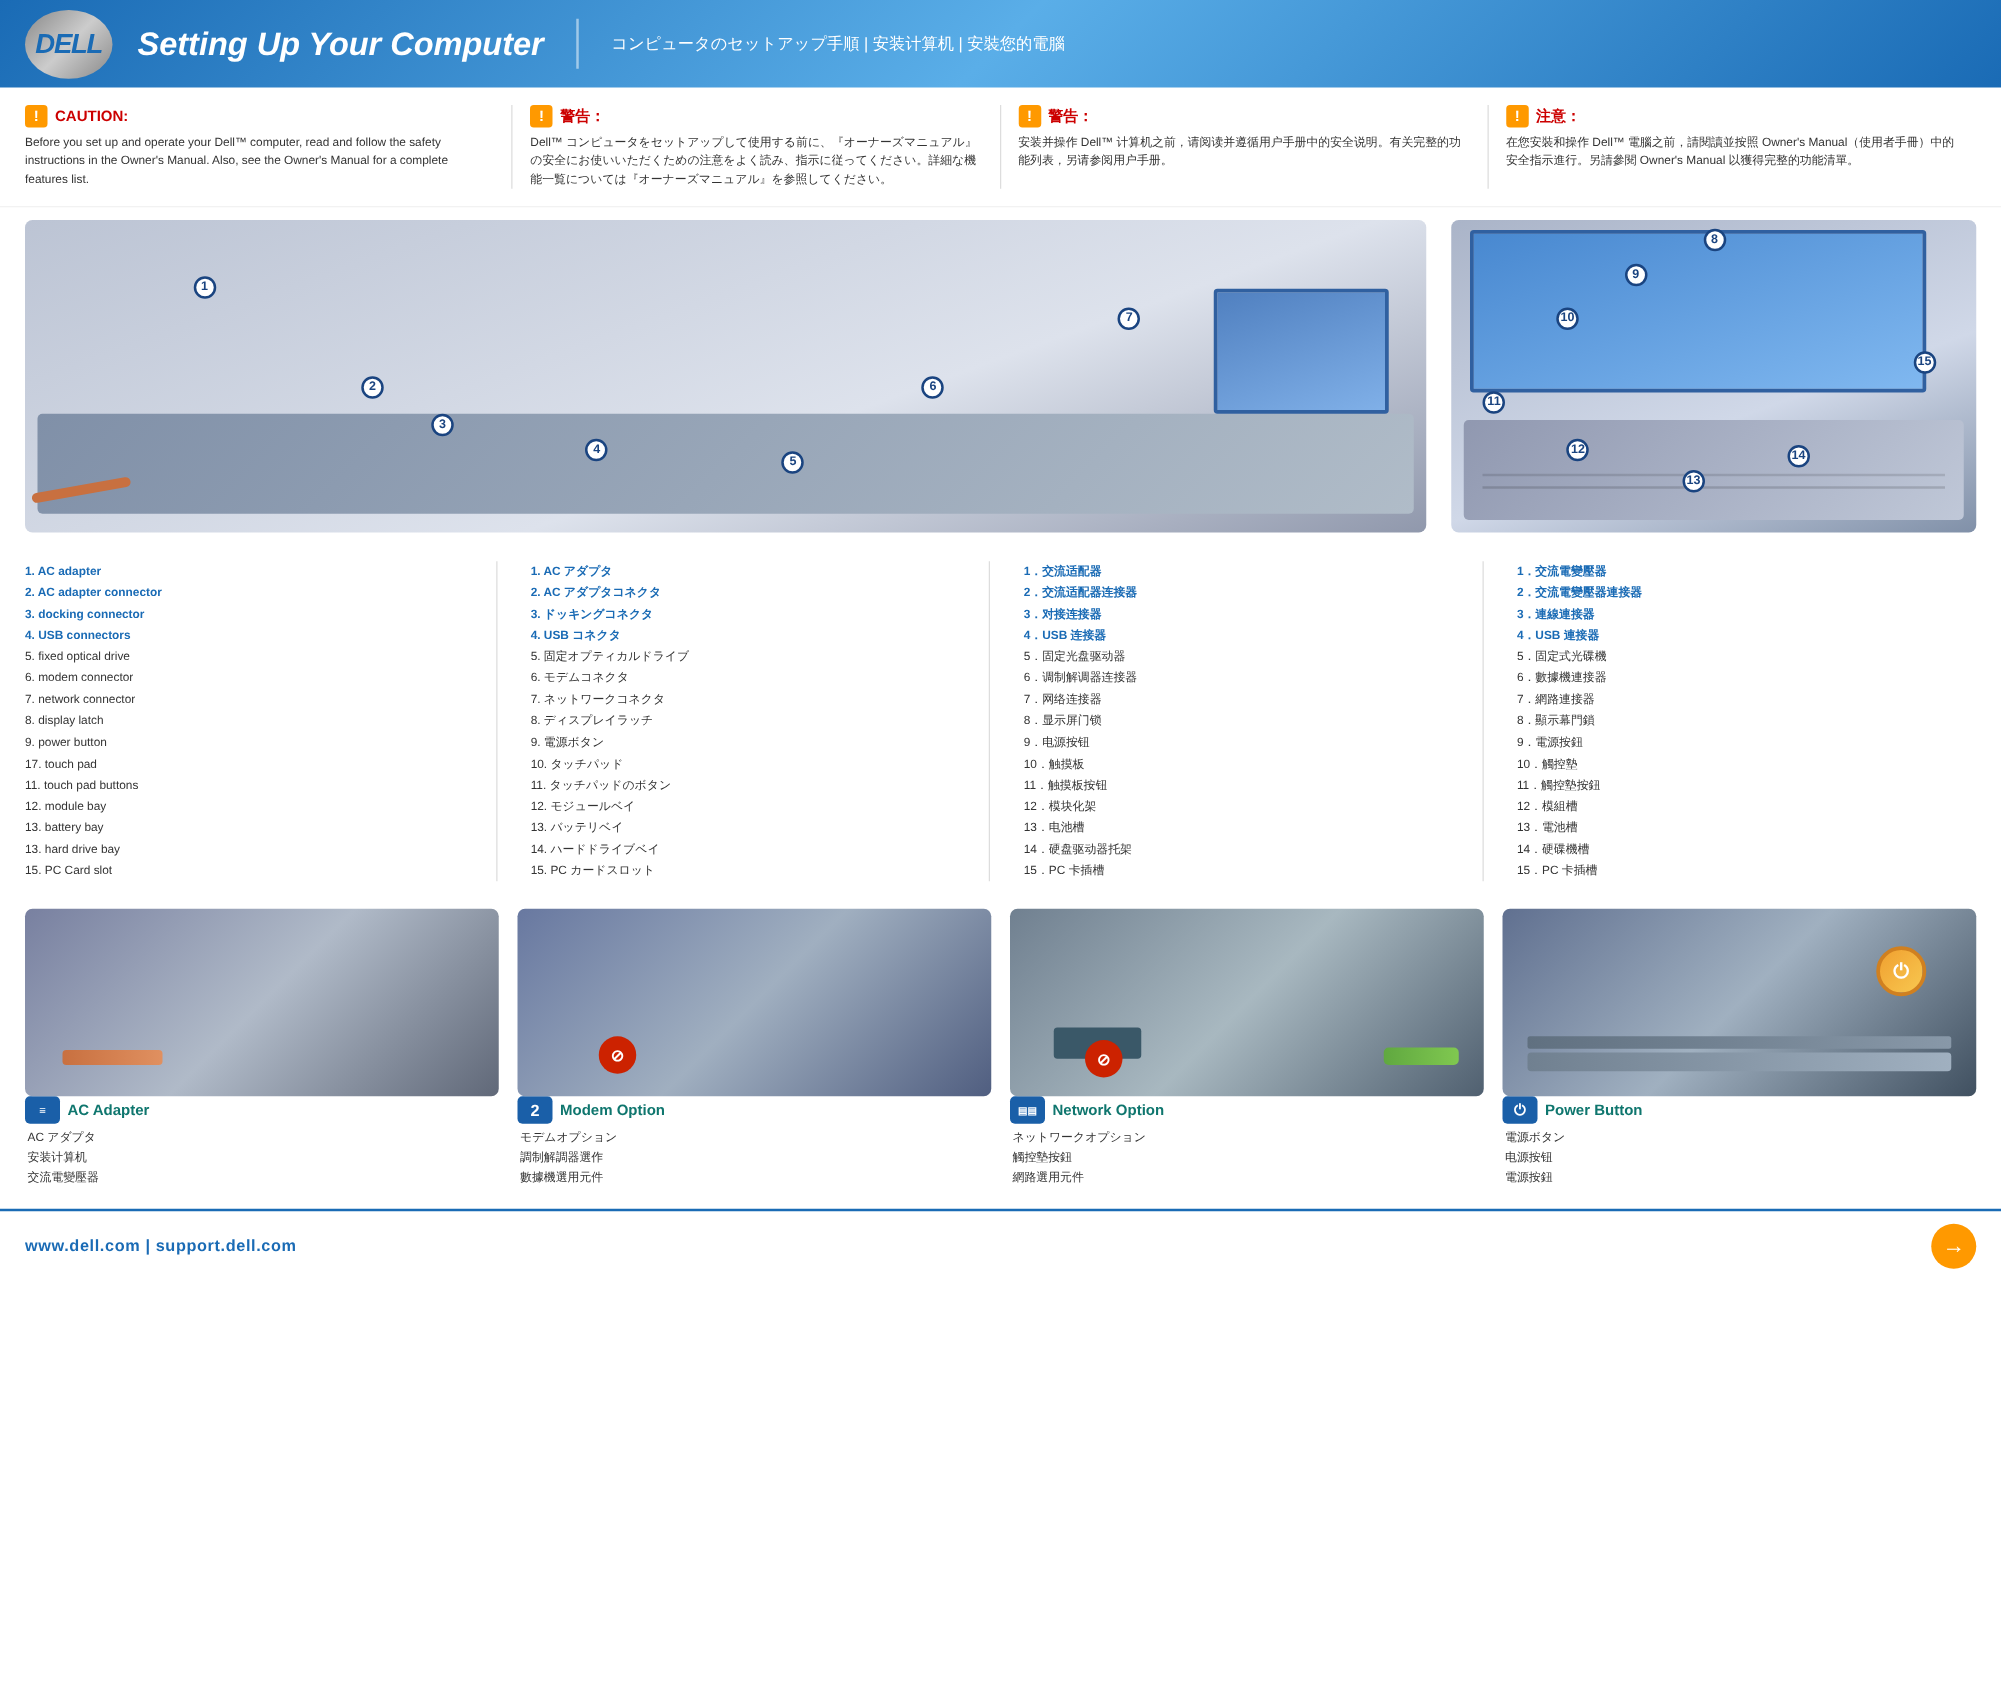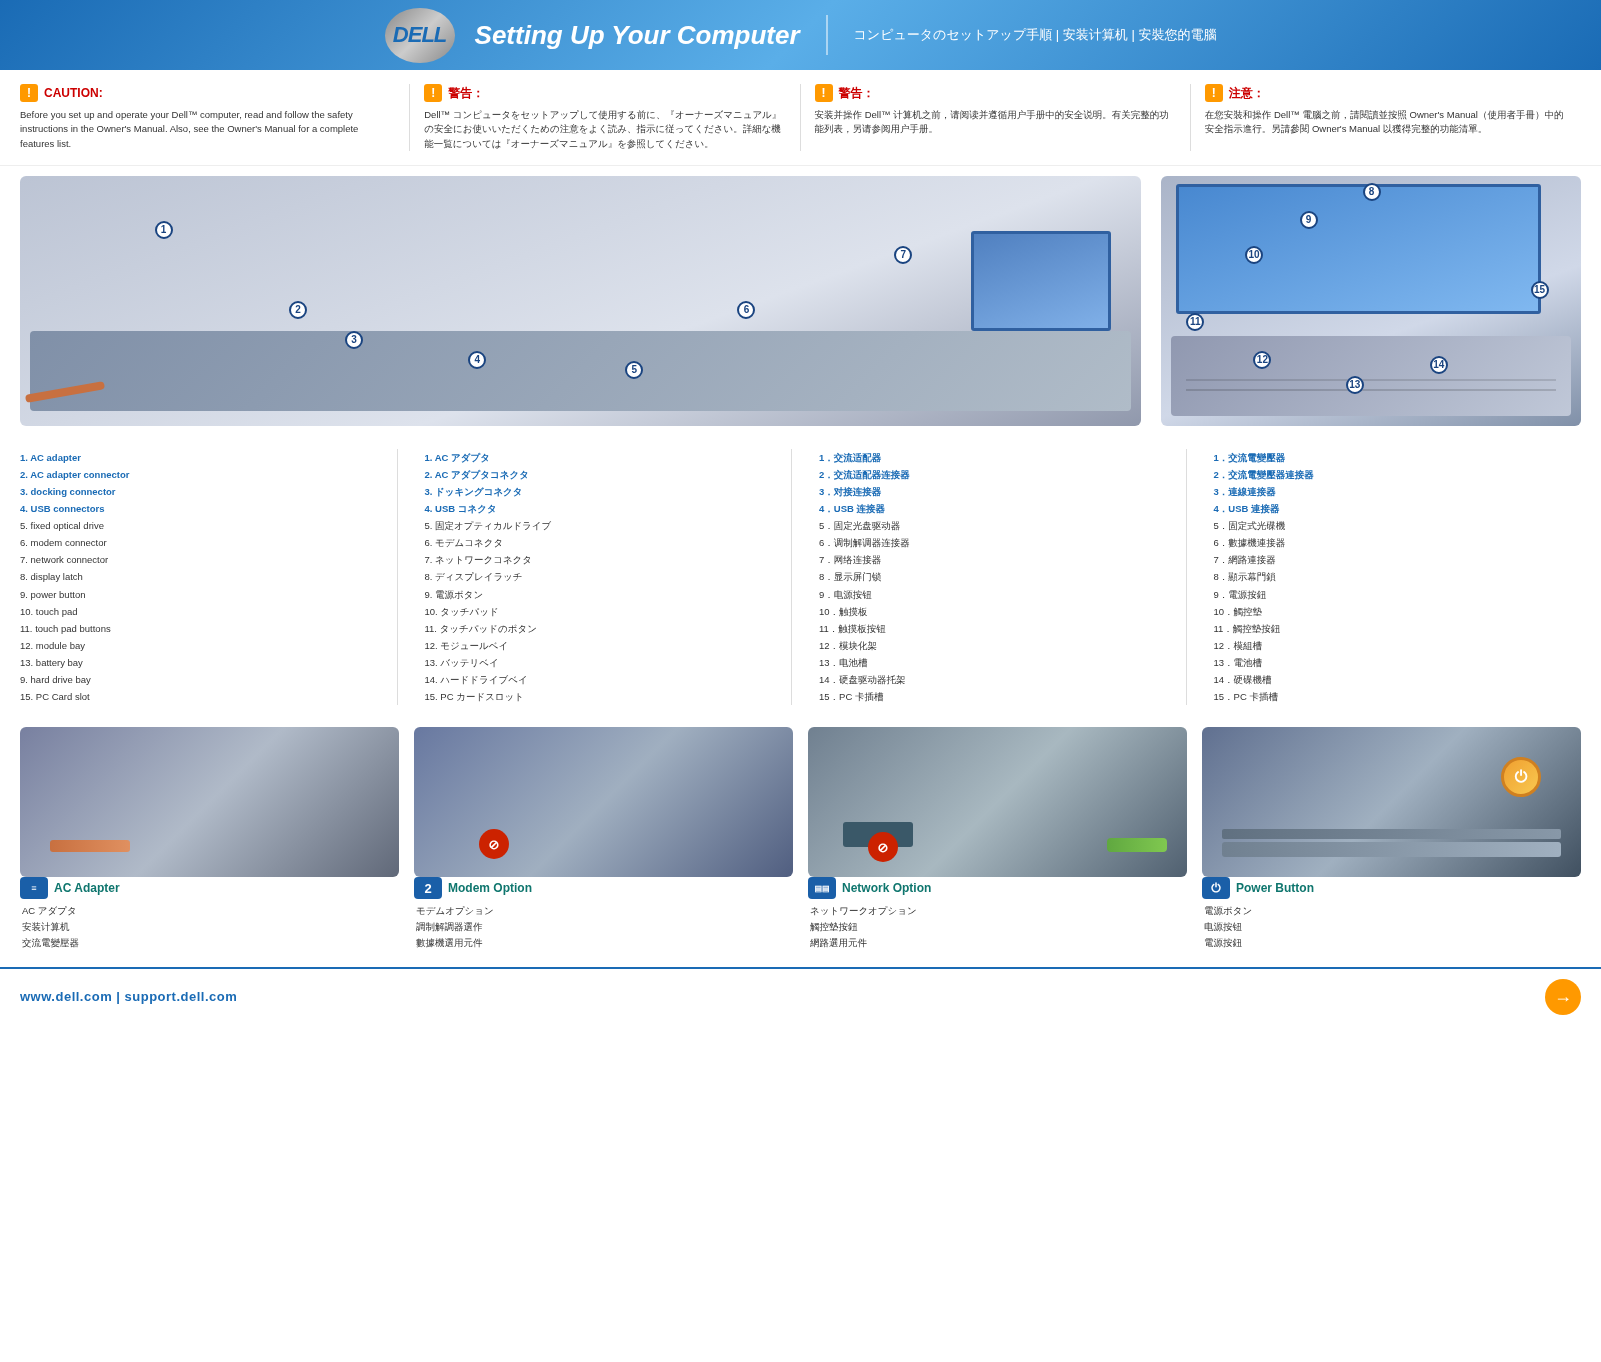--- a/index.html
+++ b/index.html
@@ -13,21 +13,20 @@
       overflow-x: hidden;
     }
 
     
     .header {
       background: linear-gradient(135deg, #1a6bb5 0%, #5aaee8 50%, #1a6bb5 100%);
       display: flex;
       align-items: center;
       padding: 10px 20px;
       height: 70px;
-      justify-content: center;
     }
     .dell-logo {
       width: 70px;
       height: 55px;
       background: linear-gradient(135deg, #888 0%, #ccc 50%, #888 100%);
       border-radius: 50%;
       display: flex;
       align-items: center;
       justify-content: center;
       margin-right: 20px;
@@ -382,25 +381,25 @@
   <div class="parts-col">
     <span class="part-item highlight">1. AC adapter</span>
     <span class="part-item highlight">2. AC adapter connector</span>
     <span class="part-item highlight">3. docking connector</span>
     <span class="part-item highlight">4. USB connectors</span>
     <span class="part-item">5. fixed optical drive</span>
     <span class="part-item">6. modem connector</span>
     <span class="part-item">7. network connector</span>
     <span class="part-item">8. display latch</span>
     <span class="part-item">9. power button</span>
-    <span class="part-item">10. touch pad</span>
+    <span class="part-item">17. touch pad</span>
     <span class="part-item">11. touch pad buttons</span>
     <span class="part-item">12. module bay</span>
     <span class="part-item">13. battery bay</span>
-    <span class="part-item">9. hard drive bay</span>
+    <span class="part-item">13. hard drive bay</span>
     <span class="part-item">15. PC Card slot</span>
   </div>
 
   <div class="parts-col">
     <span class="part-item highlight">1. AC アダプタ</span>
     <span class="part-item highlight">2. AC アダプタコネクタ</span>
     <span class="part-item highlight">3. ドッキングコネクタ</span>
     <span class="part-item highlight">4. USB コネクタ</span>
     <span class="part-item">5. 固定オプティカルドライブ</span>
     <span class="part-item">6. モデムコネクタ</span>

